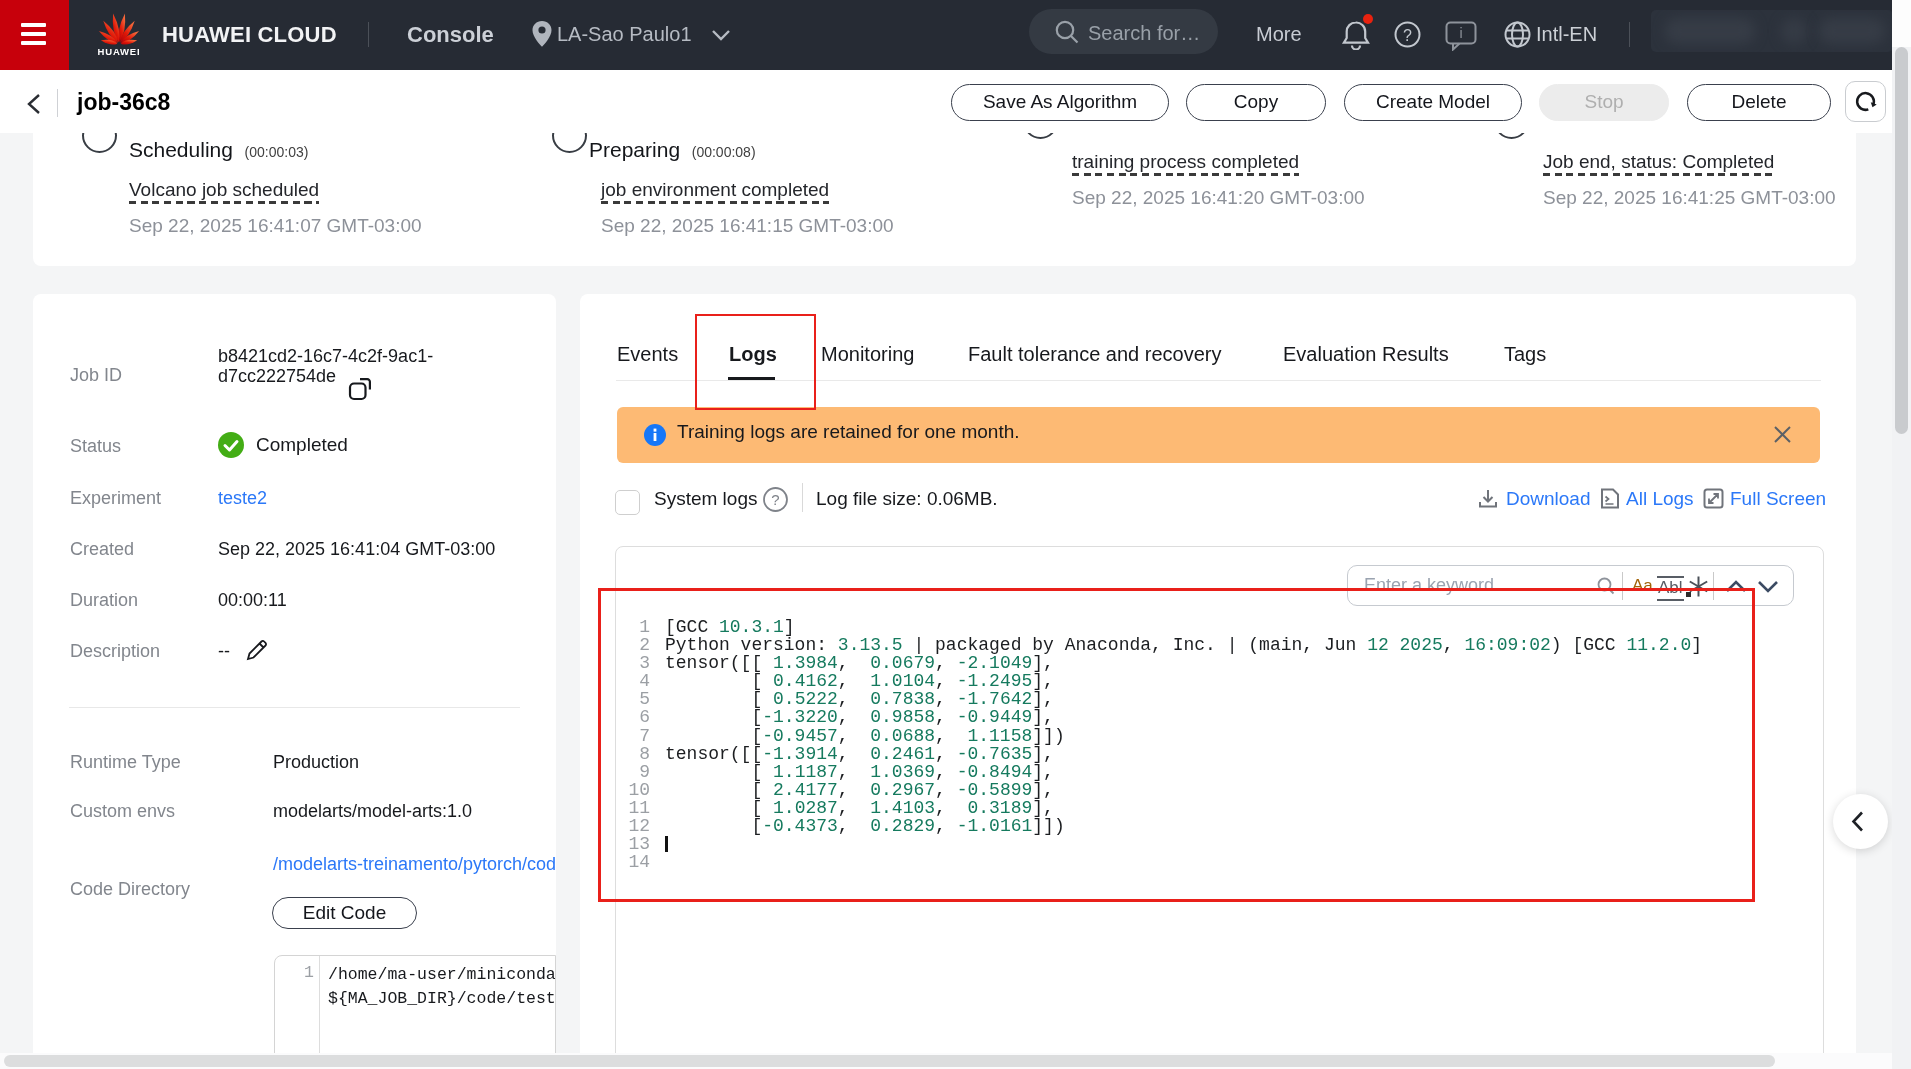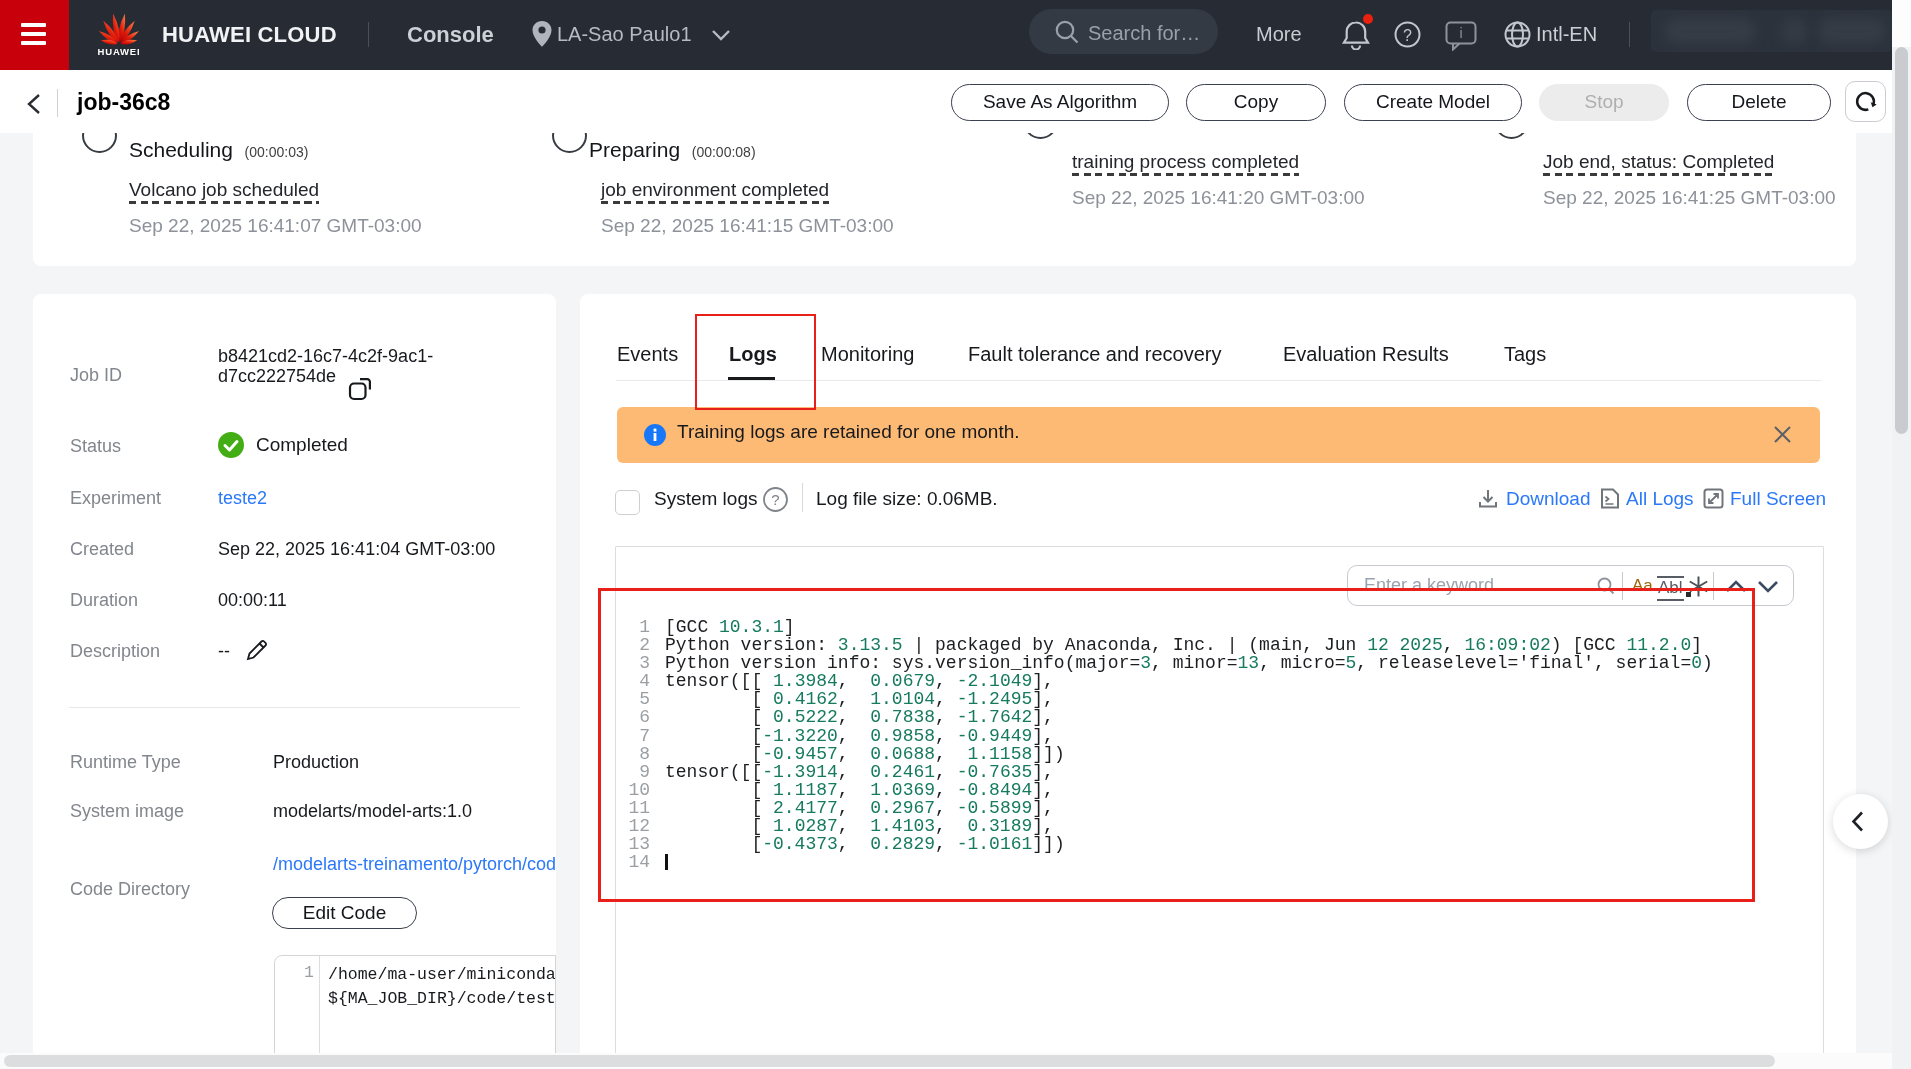--- a/index.html
+++ b/index.html
@@ -44,21 +44,21 @@
   .lab { position:absolute; left:37px; font-size:18px; color:#82868d; white-space:nowrap; }
   .val { position:absolute; left:185px; font-size:18px; color:#17191d; white-space:nowrap; }
   .val2 { position:absolute; left:240px; font-size:18px; color:#17191d; white-space:nowrap; }
   .blue { color:#2b78f8; }
   #ldivider { position:absolute; left:36px; top:413px; width:451px; height:1px; background:#e8e8e8; }
   
   .tab { position:absolute; top:49px; font-size:20px; color:#17191d; white-space:nowrap; }
   #tabline { position:absolute; left:36px; top:85.5px; width:1205px; height:1px; background:#e9e9e9; }
   #banner { position:absolute; left:37px; top:113px; width:1203px; height:56px; background:#fdba74; border-radius:6px; }
   .link { color:#2b78f8; }
-  #logbox { position:absolute; left:35px; top:252px; width:1209px; height:523px; border:1px solid #ddd; border-radius:1px; background:#fff; }
+  #logbox { position:absolute; left:35px; top:252px; width:1209px; height:523px; border:1px solid #ddd; border-radius:8px; background:#fff; }
   #searchw { position:absolute; left:731px; top:18px; width:447px; height:41px; border:1px solid #c6cad0; border-radius:10px; background:#fff; }
   .logline { white-space:pre; }
   .g { color:#157a5e; }
   #loggutter { position:absolute; left:0; top:71px; width:34px; text-align:right; font-size:18px; line-height:18.1px; color:#9b9fa4; white-space:pre; }
   #logtext { position:absolute; left:49px; top:71px; font-size:18px; line-height:18.1px; color:#1c1e21; }
   
   .redrect { position:absolute; border:3px solid #e9201a; z-index:15; }
   
   #fab { position:absolute; left:1833px; top:794px; width:55px; height:55px; background:#fff; border-radius:50%;
          box-shadow:0 2px 10px rgba(0,0,0,0.15); z-index:16; }
@@ -208,21 +208,21 @@
     <div class="lab" style="top:296px;">Duration</div>
     <div class="val" style="top:296px;">00:00:11</div>
     <div class="lab" style="top:347px;">Description</div>
     <div class="val" style="top:347px;">--</div>
     <svg class="abs" style="left:212px; top:344px;" width="24" height="24" viewBox="0 0 24 24">
       <path d="M3 21 L4.5 15.5 L16.5 3.5 a1.8 1.8 0 0 1 2.6 0 l 1.4 1.4 a1.8 1.8 0 0 1 0 2.6 L8.5 19.5 L3 21 Z M14.5 5.5 l 4 4" fill="none" stroke="#17191d" stroke-width="1.8"></path>
     </svg>
     <div id="ldivider"></div>
     <div class="lab" style="top:458px;">Runtime Type</div>
     <div class="val2" style="top:458px;">Production</div>
-    <div class="lab" style="top:507px;">System image</div>
+    <div class="lab" style="top:507px;">Custom envs</div>
     <div class="val2" style="top:507px;">modelarts/model-arts:1.0</div>
     <div class="val2 blue" style="top:560px; width:283px; overflow:hidden;">/modelarts-treinamento/pytorch/code/teste2/</div>
     <div class="lab" style="top:585px;">Code Directory</div>
     <div class="abs" style="left:239px; top:603px; width:145px; height:32px; border:1.5px solid #3a404d; border-radius:17px; font-size:19px; color:#14161c; text-align:center; line-height:29px;">Edit Code</div>
     <div class="abs" style="left:241px; top:661px; width:282px; height:408px; border:1px solid #d4d4d4; border-radius:8px 0 0 0; overflow:hidden;">
       <div class="abs" style="left:0; top:0; width:45px; height:408px; border-right:1px solid #ddd;"></div>
       <div class="abs mono" style="left:0; top:7px; width:39px; text-align:right; font-size:16.5px; color:#9b9fa4;">1</div>
       <div class="abs mono" style="left:53px; top:7px; font-size:16.5px; line-height:24px; color:#17191d; white-space:pre;">/home/ma-user/miniconda3/envs/
 ${MA_JOB_DIR}/code/teste2/teste</div>
     </div>
@@ -309,21 +309,20 @@
 8
 9
 10
 11
 12
 13
 14</div>
       <div id="logtext" class="mono">
           <div class="logline">[GCC <span class="g">10.3.1</span>]</div>
           <div class="logline">Python version: <span class="g">3.13.5</span> | packaged by Anaconda, Inc. | (main, Jun <span class="g">12</span> <span class="g">2025</span>, <span class="g">16:09:02</span>) [GCC <span class="g">11.2.0</span>]</div>
-          <div class="logline">Python version info: sys.version_info(major=<span class="g">3</span>, minor=<span class="g">13</span>, micro=<span class="g">5</span>, releaselevel='final', serial=<span class="g">0</span>)</div>
           <div class="logline">tensor([[ <span class="g">1.3984</span>,  <span class="g">0.0679</span>, <span class="g">-2.1049</span>],</div>
           <div class="logline">        [ <span class="g">0.4162</span>,  <span class="g">1.0104</span>, <span class="g">-1.2495</span>],</div>
           <div class="logline">        [ <span class="g">0.5222</span>,  <span class="g">0.7838</span>, <span class="g">-1.7642</span>],</div>
           <div class="logline">        [<span class="g">-1.3220</span>,  <span class="g">0.9858</span>, <span class="g">-0.9449</span>],</div>
           <div class="logline">        [<span class="g">-0.9457</span>,  <span class="g">0.0688</span>,  <span class="g">1.1158</span>]])</div>
           <div class="logline">tensor([[<span class="g">-1.3914</span>,  <span class="g">0.2461</span>, <span class="g">-0.7635</span>],</div>
           <div class="logline">        [ <span class="g">1.1187</span>,  <span class="g">1.0369</span>, <span class="g">-0.8494</span>],</div>
           <div class="logline">        [ <span class="g">2.4177</span>,  <span class="g">0.2967</span>, <span class="g">-0.5899</span>],</div>
           <div class="logline">        [ <span class="g">1.0287</span>,  <span class="g">1.4103</span>,  <span class="g">0.3189</span>],</div>
           <div class="logline">        [<span class="g">-0.4373</span>,  <span class="g">0.2829</span>, <span class="g">-1.0161</span>]])</div>

